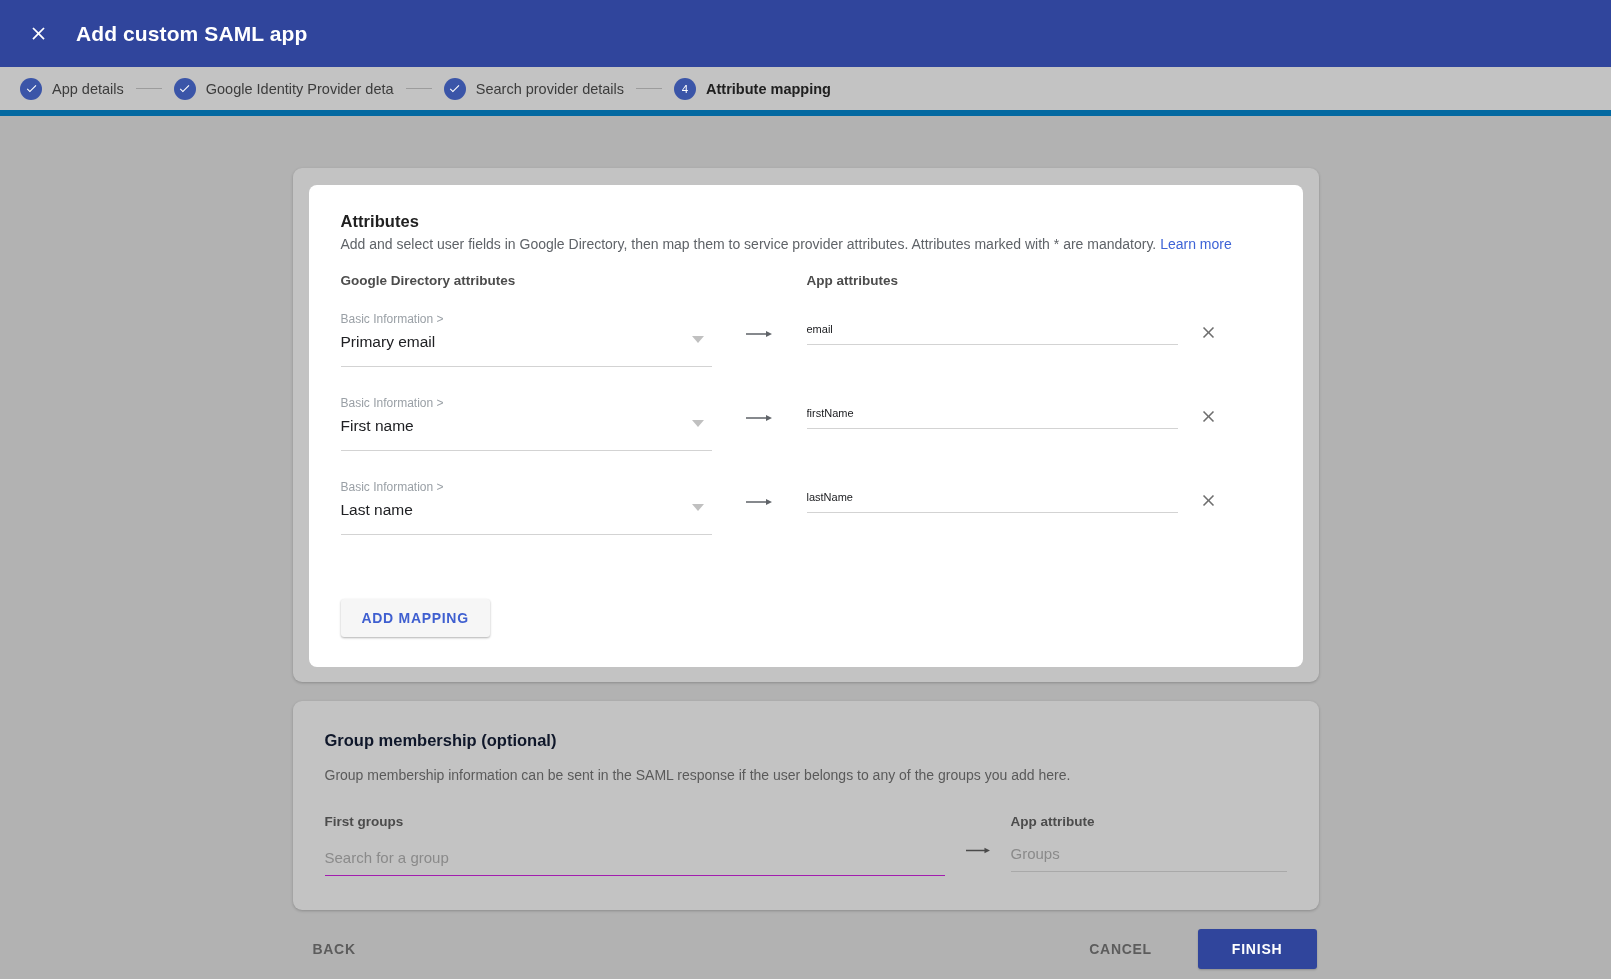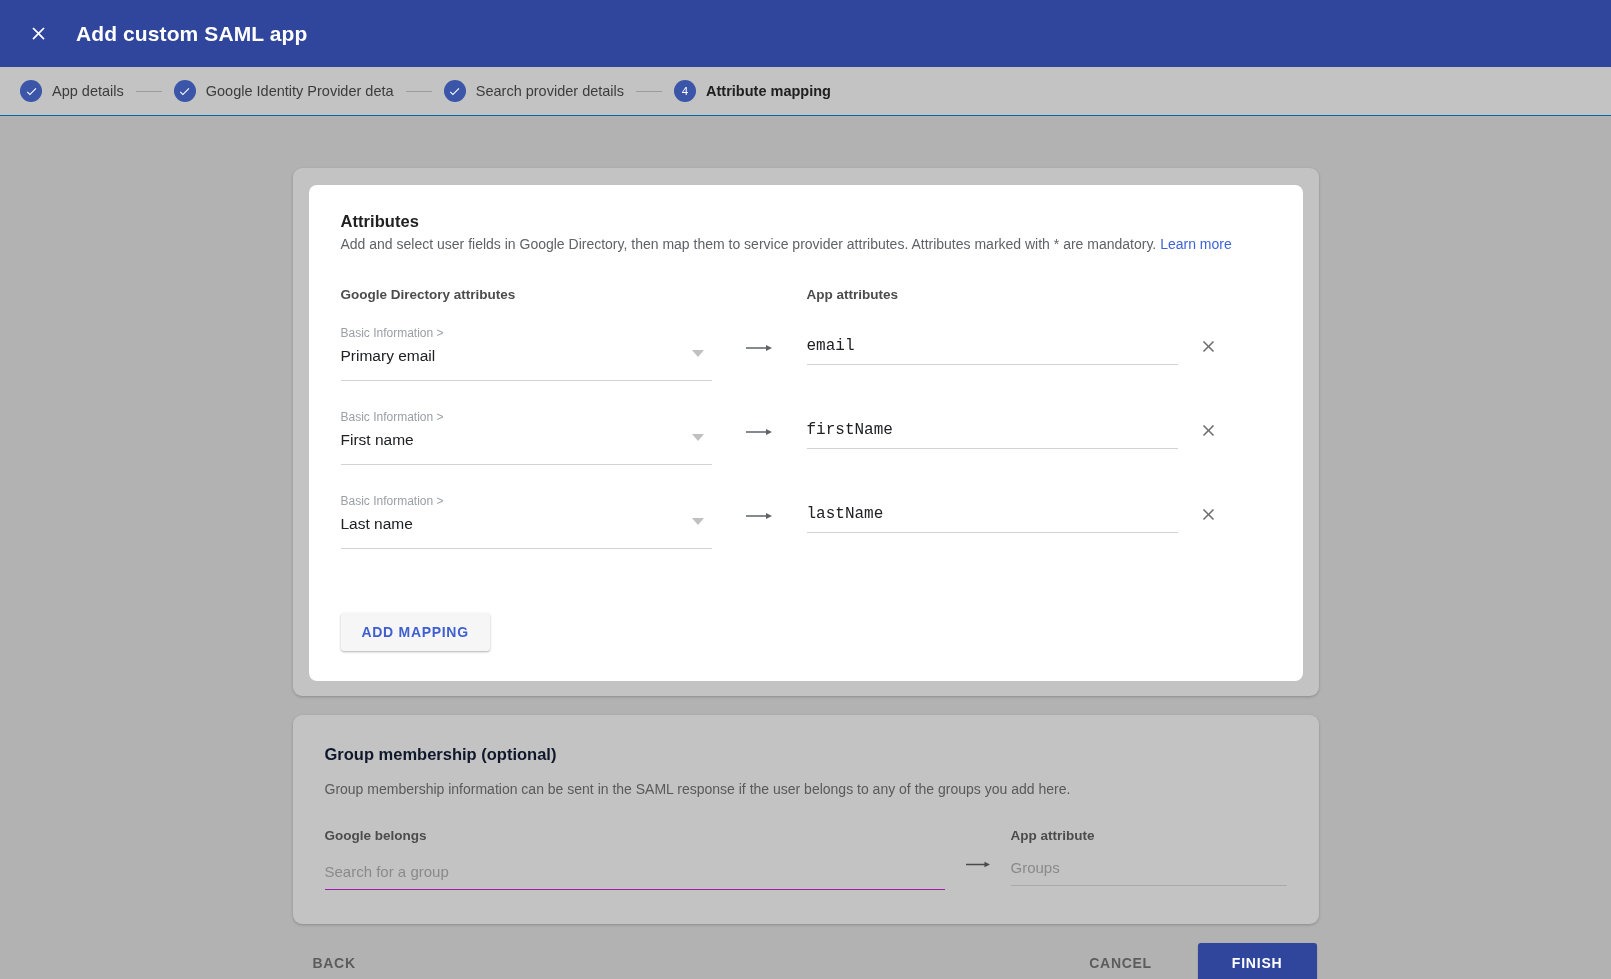--- a/index.html
+++ b/index.html
@@ -34,21 +34,21 @@
     white-space: nowrap;
   }
 
   
   .stepper {
     height: 49px;
     background: #c3c3c3;
     display: flex;
     align-items: center;
     padding-left: 20px;
-    border-bottom: 1px solid #0369a1;
+    border-bottom: 6px solid #0369a1;
   }
   .step { display: flex; align-items: center; cursor: pointer; }
   .step-circle {
     width: 22px; height: 22px; border-radius: 50%;
     background: #3b55a8;
     display: flex; align-items: center; justify-content: center;
     color: #fff; font-size: 11.5px; font-weight: 500;
     flex: none;
   }
   .step-circle svg { display:block; }
@@ -103,21 +103,21 @@
     margin-top: 4px;
     font-size: 14px;
     color: #5f6368;
     line-height: 1.4;
   }
   .learn-more { color: #3d63d6; text-decoration: none; cursor: pointer; }
 
   
   .col-heads {
     display: flex;
-    margin-top: 32px;
+    margin-top: 18px;
   }
   .col-head {
     font-size: 13.5px;
     font-weight: 700;
     color: #4c4c4c;
   }
   .col-head.left  { width: 466px; }
   .col-head.right { flex: 1; }
 
   
@@ -158,22 +158,22 @@
     width: 95px;
     display: flex; align-items: center; justify-content: center;
     padding-top: 22px;
   }
   .app-field {
     width: 371px;
     padding-top: 14px;
   }
   .app-input {
     width: 100%;
-    font-family: Liberation Mono, monospace;
-    font-size: 16px;
+    font-family: Liberation Sans, sans-serif;
+    font-size: 11px;
     color: #202124;
     border: none;
     border-bottom: 1px solid #d3d3d3;
     outline: none;
     background: transparent;
     padding: 4px 0 9px 0;
   }
   .del-cell {
     flex: 1;
     display: flex; align-items: flex-start; justify-content: flex-start;
@@ -434,21 +434,21 @@
 
       </div>
     </div>
 
     <div class="panel-shell group-shell">
       <div class="group-title">Group membership (optional)</div>
       <div class="group-desc">Group membership information can be sent in the SAML response if the user belongs to any of the groups you add here.</div>
 
       <div class="group-cols">
         <div class="g-left">
-          <div class="g-head">Google belongs</div>
+          <div class="g-head">First groups</div>
           <input class="g-input" type="text" placeholder="Search for a group" style="">
         </div>
         <div class="g-arrow">
           <svg width="24" height="13" viewBox="0 0 26 14" aria-hidden="true">
             <path d="M0 6.2h20V4l6 3-6 3V7.8H0z" fill="#4a4a4a"></path>
           </svg>
         </div>
         <div class="g-right">
           <div class="g-head">App attribute</div>
           <input class="g-input right" type="text" placeholder="Groups" style="">

